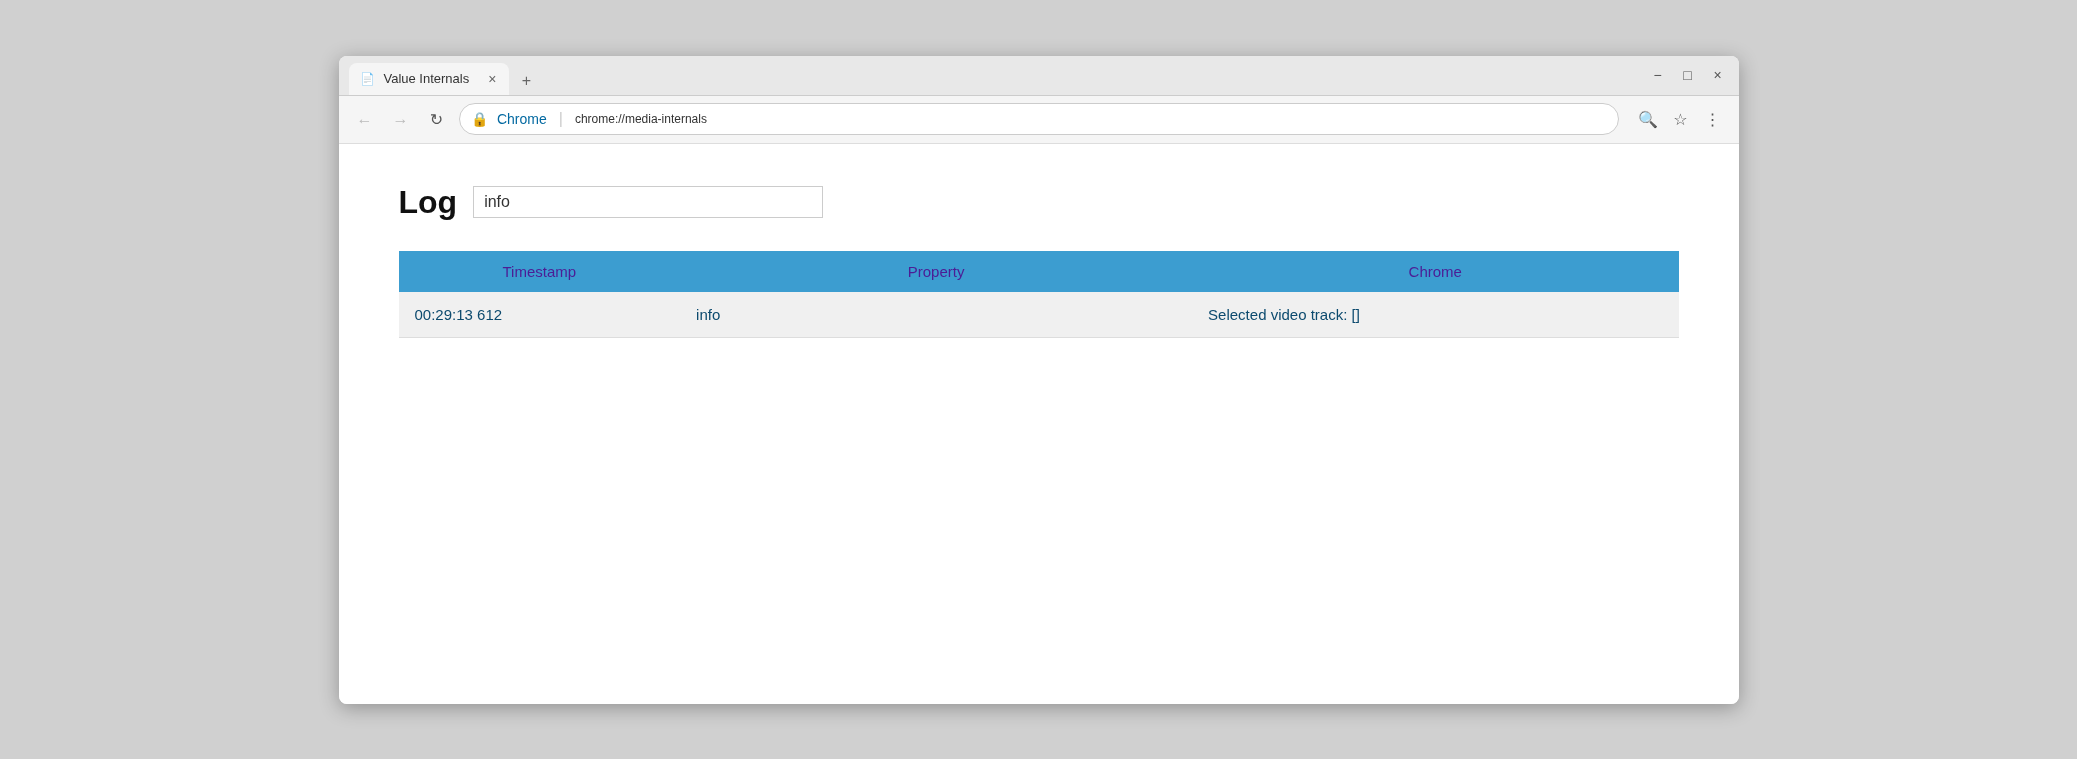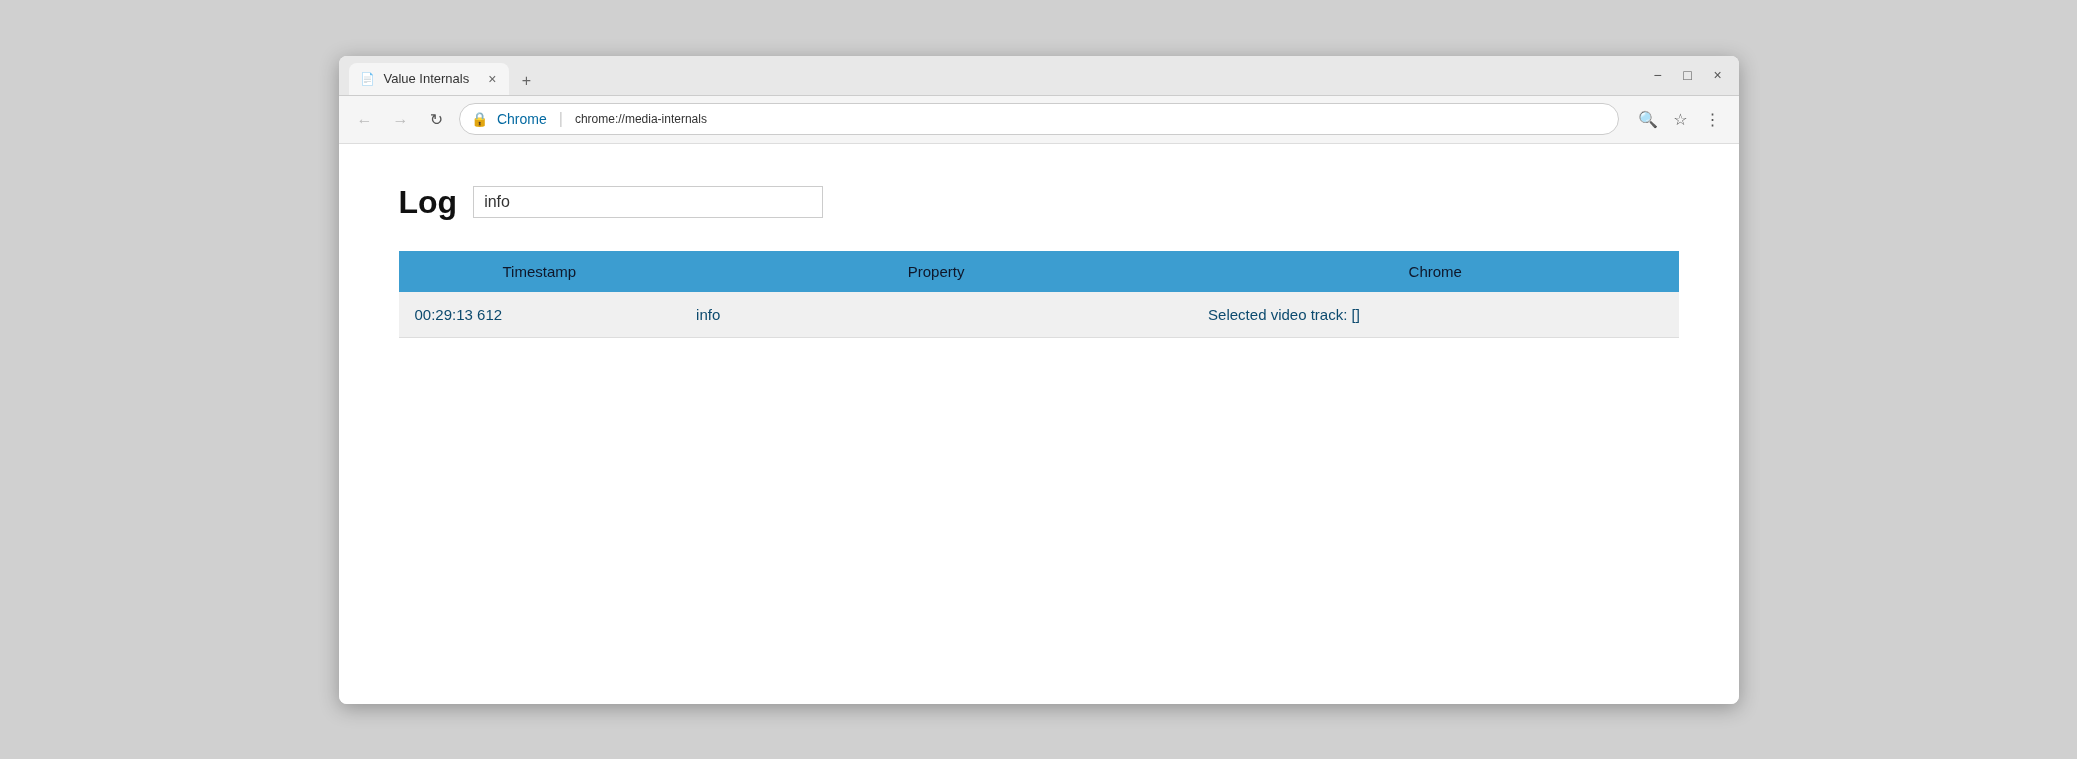--- a/index.html
+++ b/index.html
@@ -214,21 +214,21 @@
     .log-table {
       width: 100%;
       border-collapse: collapse;
     }
 
     .log-table thead tr {
       background: #3c9dd0;
     }
 
     .log-table thead th {
-      color: #0f172a;
+      color: #4c1d95;
       padding: 12px 16px;
       font-size: 15px;
       font-weight: 400;
       text-align: center;
     }
 
     .log-table tbody tr:nth-child(odd) {
       background: #f0f0f0;
     }
 

